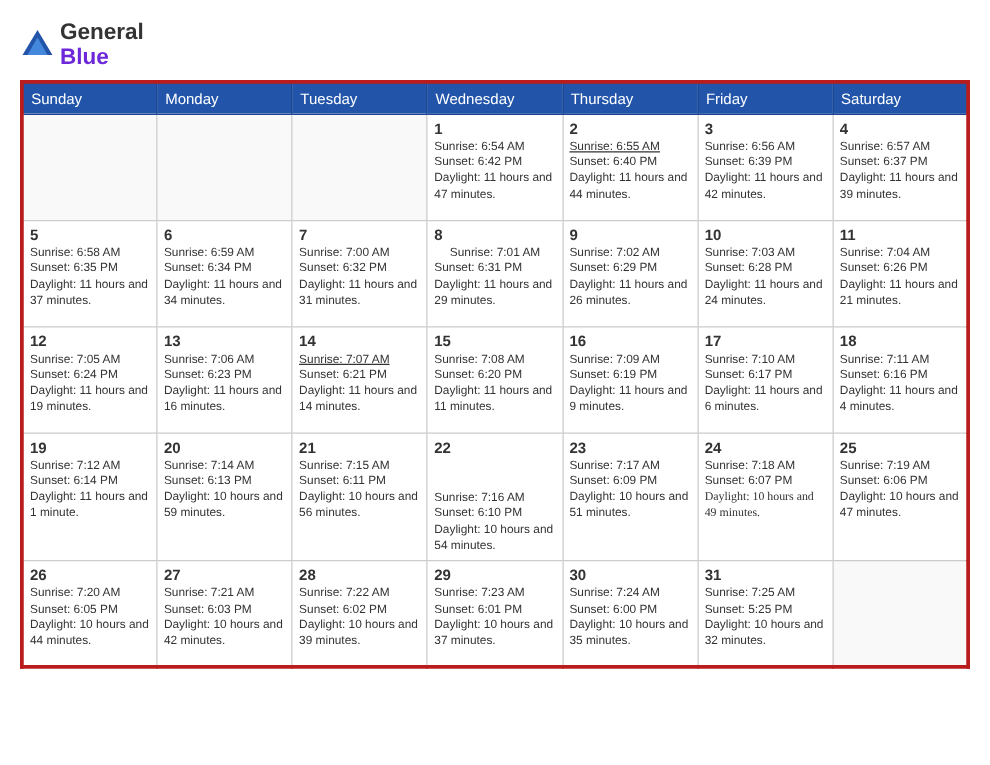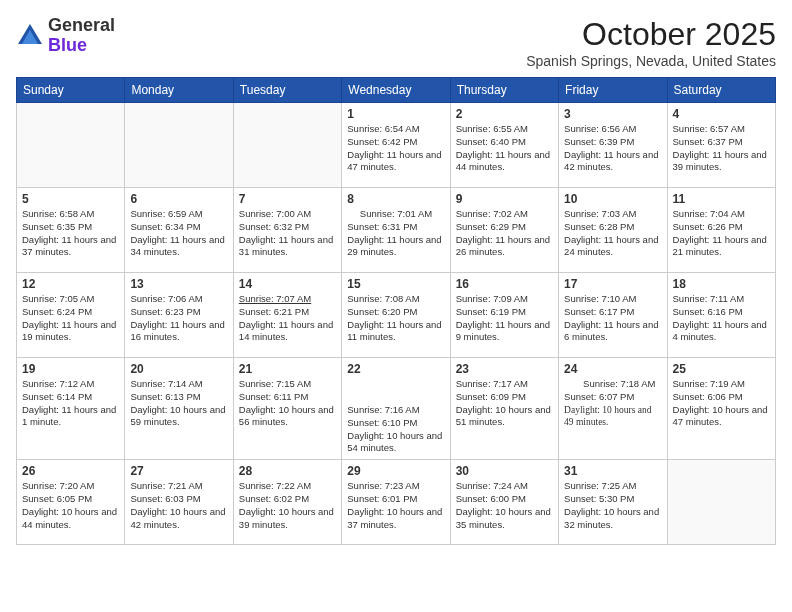--- a/index.html
+++ b/index.html
@@ -40,21 +40,21 @@
       color: #222;
       font-weight: normal;
     }
     .location-title {
       font-size: 14px;
       color: #444;
     }
     .calendar {
       width: 100%;
       border-collapse: collapse;
-      border: 1px solid #b91c1c;
+      border: 3px solid #b91c1c;
     }
     .calendar th {
       background: #2255aa;
       color: #fff;
       font-size: 12px;
       padding: 5px 6px;
       text-align: left;
       border: 1px solid #1a4490;
       font-weight: normal;
     }
@@ -89,24 +89,20 @@
   <div class="logo">
     <svg class="logo-icon" viewBox="0 0 28 28">
       <polygon points="14,2 26,22 2,22" fill="#2255aa"></polygon>
       <polygon points="14,8 22,22 6,22" fill="#4488dd"></polygon>
     </svg>
     <div class="logo-text">
       <span class="logo-general">General</span><br>
       <span class="logo-blue">Blue</span>
     </div>
   </div>
-  <div class="title-area">
-    <div class="month-title">October 2025</div>
-    <div class="location-title">Spanish Springs, Nevada, United States</div>
-  </div>
 </div>
 
 <table class="calendar">
   <thead>
     <tr>
     <th>Sunday</th>
         <th>Monday</th>
         <th>Tuesday</th>
         <th>Wednesday</th>
         <th>Thursday</th>
@@ -123,21 +119,21 @@
           <span class="day-num">1</span>
           <div class="cell-text">
             <span style="display: block;">Sunrise: 6:54 AM</span>
             <span style="display: block;">Sunset: 6:42 PM</span>
             <span style="display: block;">Daylight: 11 hours and 47 minutes.</span>
           </div>
         </td>
         <td>
           <span class="day-num">2</span>
           <div class="cell-text">
-            <span style="display: block;">Sunrise: 6:55 AM</span>
+            <span style="display: block; text-decoration: underline;">Sunrise: 6:55 AM</span>
             <span style="display: block;">Sunset: 6:40 PM</span>
             <span style="display: block;">Daylight: 11 hours and 44 minutes.</span>
           </div>
         </td>
         <td>
           <span class="day-num">3</span>
           <div class="cell-text">
             <span style="display: block;">Sunrise: 6:56 AM</span>
             <span style="display: block;">Sunset: 6:39 PM</span>
             <span style="display: block;">Daylight: 11 hours and 42 minutes.</span>
@@ -305,21 +301,21 @@
           <span class="day-num">23</span>
           <div class="cell-text">
             <span style="display: block;">Sunrise: 7:17 AM</span>
             <span style="display: block;">Sunset: 6:09 PM</span>
             <span style="display: block;">Daylight: 10 hours and 51 minutes.</span>
           </div>
         </td>
         <td>
           <span class="day-num">24</span>
           <div class="cell-text">
-            <span style="display: block; margin-left: 19px;">Sunrise: 7:18 AM</span>
+            <span style="display: block;">Sunrise: 7:18 AM</span>
             <span style="display: block;">Sunset: 6:07 PM</span>
             <span style="display: block; font-family: Liberation Serif, serif;">Daylight: 10 hours and 49 minutes.</span>
           </div>
         </td>
         <td>
           <span class="day-num">25</span>
           <div class="cell-text">
             <span style="display: block;">Sunrise: 7:19 AM</span>
             <span style="display: block;">Sunset: 6:06 PM</span>
             <span style="display: block;">Daylight: 10 hours and 47 minutes.</span>
@@ -364,20 +360,20 @@
           <div class="cell-text">
             <span style="display: block;">Sunrise: 7:24 AM</span>
             <span style="display: block;">Sunset: 6:00 PM</span>
             <span style="display: block;">Daylight: 10 hours and 35 minutes.</span>
           </div>
         </td>
         <td>
           <span class="day-num">31</span>
           <div class="cell-text">
             <span style="display: block;">Sunrise: 7:25 AM</span>
-            <span style="display: block;">Sunset: 5:30 PM</span>
+            <span style="display: block;">Sunset: 5:25 PM</span>
             <span style="display: block;">Daylight: 10 hours and 32 minutes.</span>
           </div>
         </td>
         <td class="empty-cell"></td>
       </tr>
     </tbody>
 </table>
 
 </body></html>

